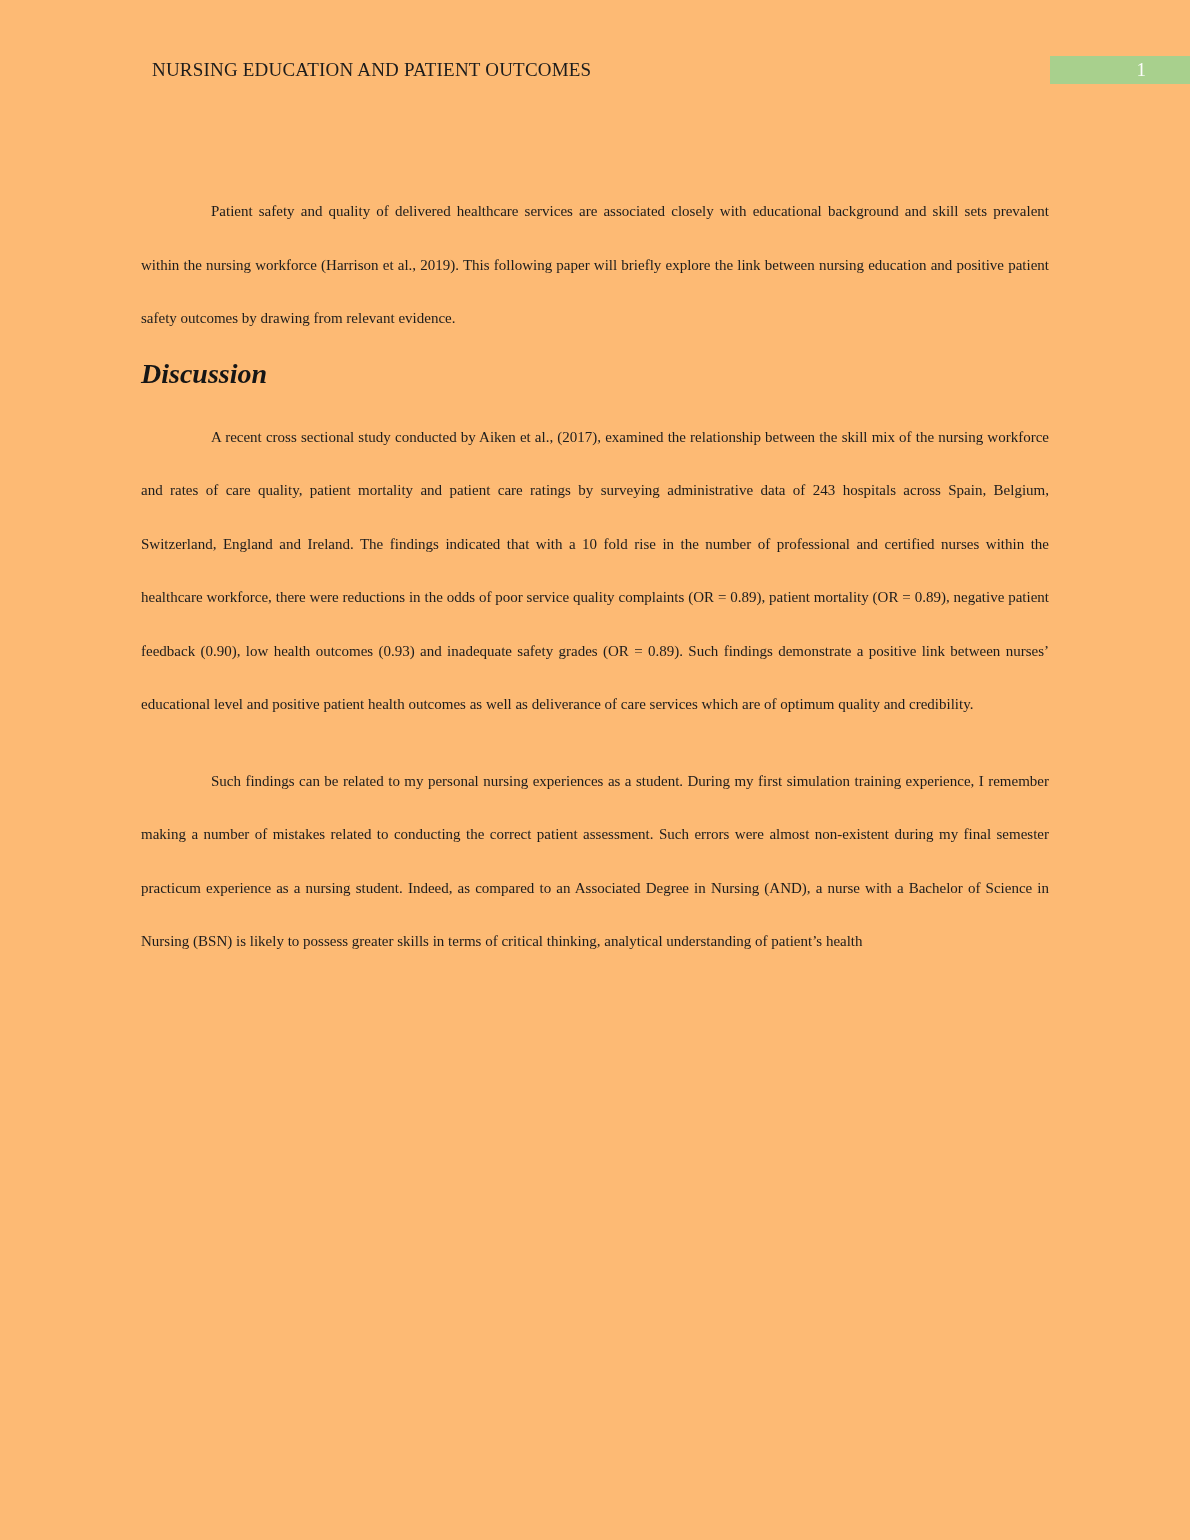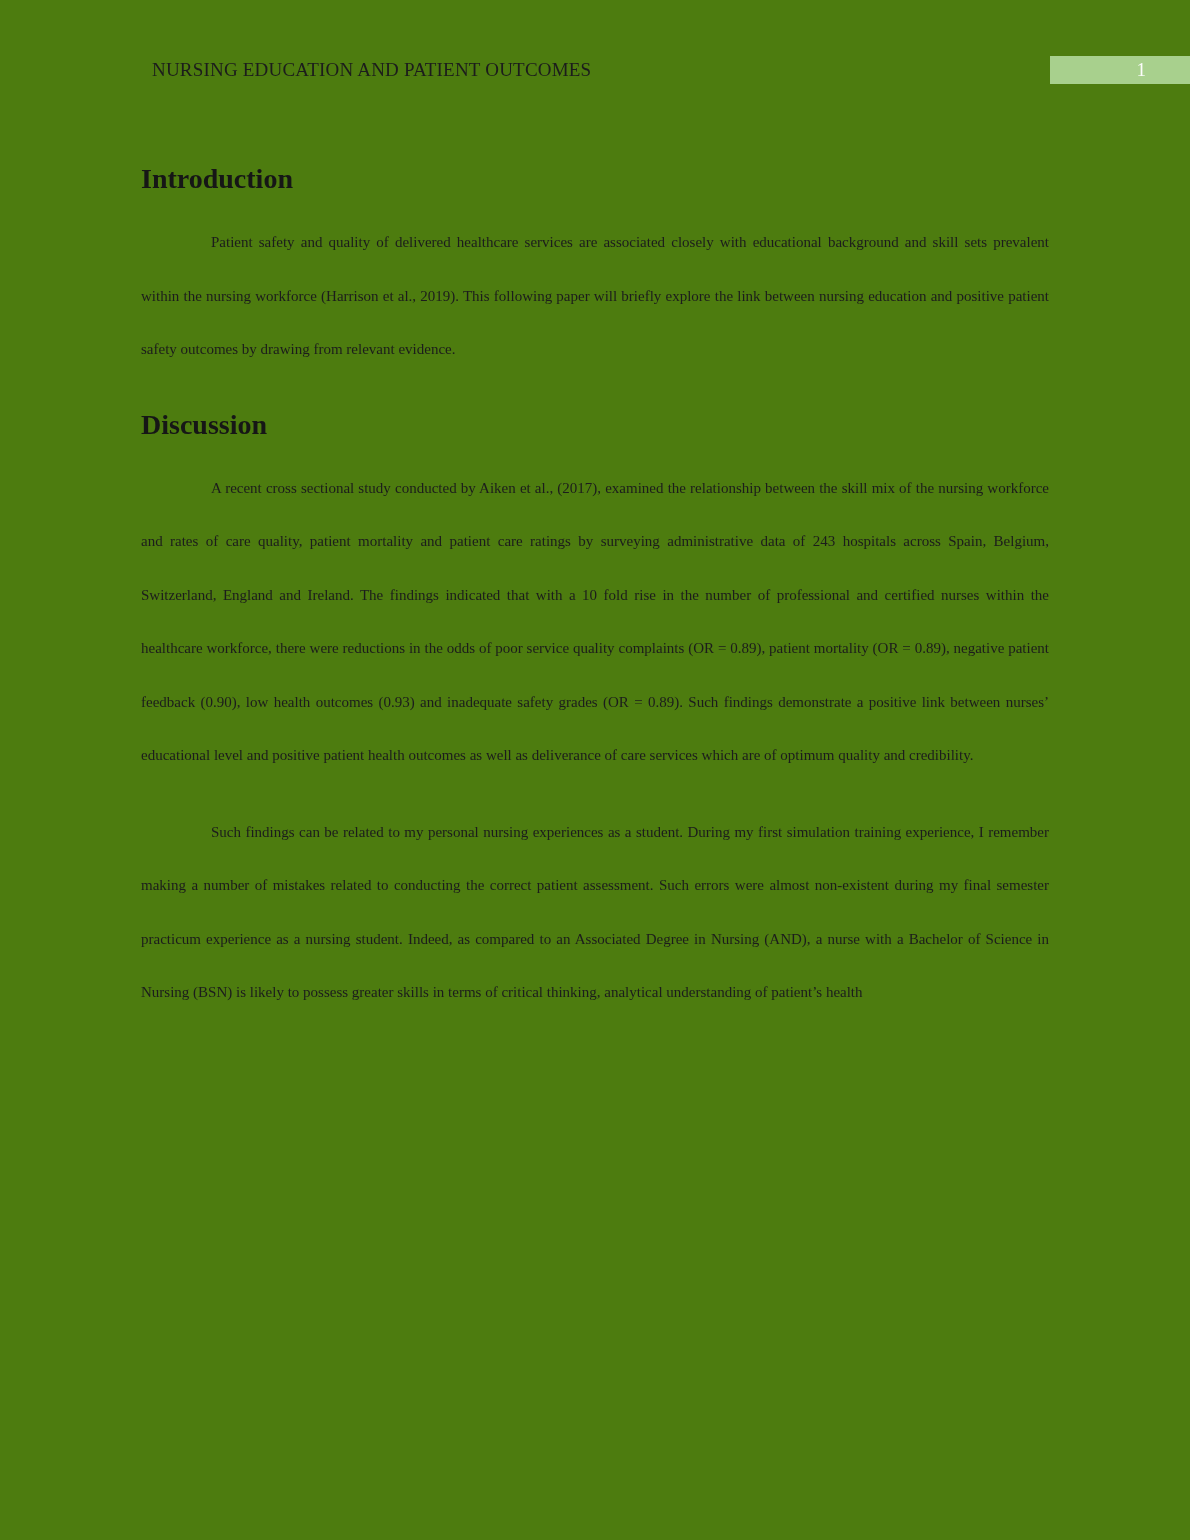--- a/index.html
+++ b/index.html
@@ -8,21 +8,21 @@
     width: 1190px;
     height: 1540px;
     position: relative;
     font-family: "Liberation Serif", "DejaVu Serif", serif;
     color: #1c1c1c;
     overflow: hidden;
   }
   .page {
     position: absolute;
     inset: 0;
-    background: #4d7c0f;
+    background: #fdba74;
   }
   
   .page-header {
     position: absolute;
     top: 56px;
     left: 0;
     right: 0;
     height: 28px;
   }
   .running-head {
@@ -63,21 +63,22 @@
     width: 908px;
     padding-top: 163px;
   }
   .content h1 {
     font-size: 28px;
     font-weight: bold;
     line-height: 31px;
     color: #161616;
   }
   .content h1.spaced {
-    margin-top: 32px;
+    margin-top: 12px;
+    font-style: italic;
   }
   .content p {
     margin-top: 22px;
     font-size: 15px;
     line-height: 53.5px;
     text-indent: 70px;
     text-align: justify;
     text-justify: inter-word;
     hyphens: none;
     color: #1c1c1c;
@@ -92,21 +93,20 @@
 
   <header class="page-header">
     <div class="running-head">NURSING EDUCATION AND PATIENT OUTCOMES</div>
     <div class="page-number-box">
       <span>1</span>
     </div>
   </header>
 
   <main class="content">
 
-    <h1>Introduction</h1>
 
     <p>Patient safety and quality of delivered healthcare services are associated closely with educational background and skill sets prevalent within the nursing workforce (Harrison et al., 2019). This following paper will briefly explore the link between nursing education and positive patient safety outcomes by drawing from relevant evidence.</p>
 
     <h1 class="spaced">Discussion</h1>
 
     <p>A recent cross sectional study conducted by Aiken et al., (2017), examined the relationship between the skill mix of the nursing workforce and rates of care quality, patient mortality and patient care ratings by surveying administrative data of 243 hospitals across Spain, Belgium, Switzerland, England and Ireland. The findings indicated that with a 10 fold rise in the number of professional and certified nurses within the healthcare workforce, there were reductions in the odds of poor service quality complaints (OR = 0.89), patient mortality (OR = 0.89), negative patient feedback (0.90), low health outcomes (0.93) and inadequate safety grades (OR = 0.89). Such findings demonstrate a positive link between nurses’ educational level and positive patient health outcomes as well as deliverance of care services which are of optimum quality and credibility.</p>
 
     <p>Such findings can be related to my personal nursing experiences as a student. During my first simulation training experience, I remember making a number of mistakes related to conducting the correct patient assessment. Such errors were almost non-existent during my final semester practicum experience as a nursing student. Indeed, as compared to an Associated Degree in Nursing (AND), a nurse with a Bachelor of Science in Nursing (BSN) is likely to possess greater skills in terms of critical thinking, analytical understanding of patient’s health</p>
 
   </main>

